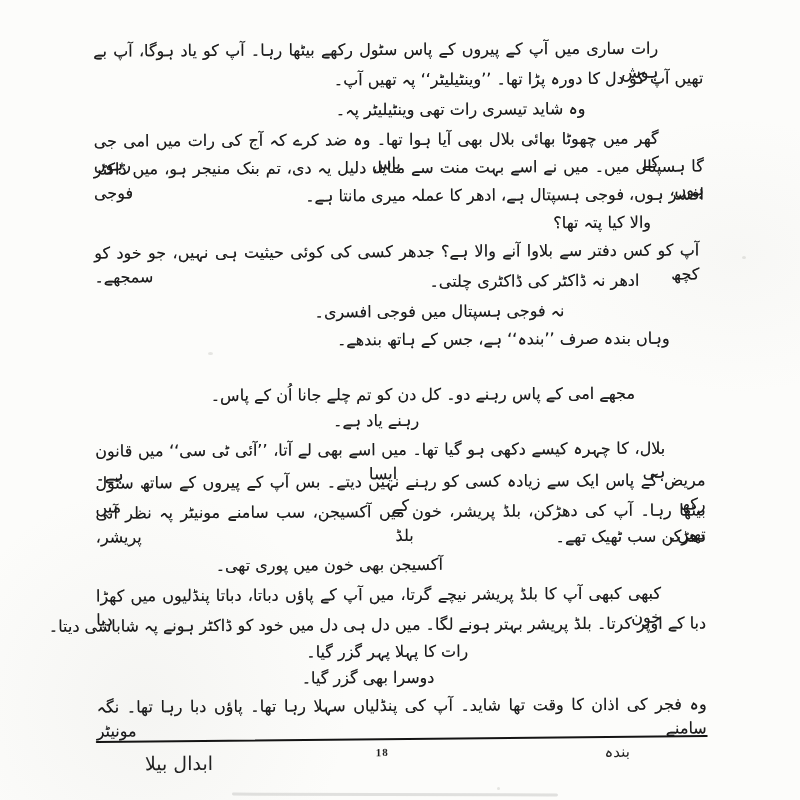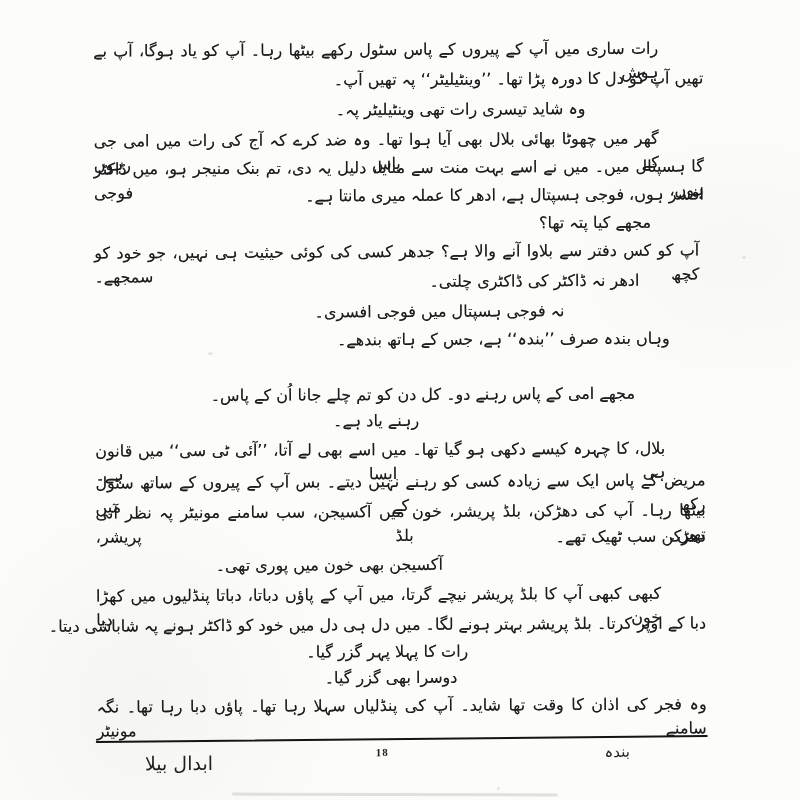--- a/index.html
+++ b/index.html
@@ -111,36 +111,36 @@
 <div class="page">
   <div class="content">
 
     <div class="text-col" id="text-col">
         <div class="line full" style="top: 38px; right: 45px;">رات ساری میں آپ کے پیروں کے پاس سٹول رکھے بیٹھا رہا۔ آپ کو یاد ہوگا، آپ بے ہوش</div>
         <div class="line" style="top: 68px; right: 0px;">تھیں آپ کو دل کا دورہ پڑا تھا۔ ’’وینٹیلیٹر‘‘ پہ تھیں آپ۔</div>
         <div class="line" style="top: 98px; right: 118px;">وہ شاید تیسری رات تھی وینٹیلیٹر پہ۔</div>
         <div class="line full" style="top: 128px; right: 45px;">گھر میں چھوٹا بھائی بلال بھی آیا ہوا تھا۔ وہ ضد کرے کہ آج کی رات میں امی جی کے پاس رہوں</div>
         <div class="line full" style="top: 156px; right: 0px;">گا ہسپتال میں۔ میں نے اسے بہت منت سے منایا، دلیل یہ دی، تم بنک منیجر ہو، میں ڈاکٹر ہوں، فوجی</div>
         <div class="line" style="top: 184px; right: 0px;">افسر ہوں، فوجی ہسپتال ہے، ادھر کا عملہ میری مانتا ہے۔</div>
-        <div class="line" style="top: 212px; right: 53px;">مجھے کیا پتہ تھا؟</div>
+        <div class="line" style="top: 212px; right: 53px;">والا کیا پتہ تھا؟</div>
         <div class="line full" style="top: 240px; right: 5px;">آپ کو کس دفتر سے بلاوا آنے والا ہے؟ جدھر کسی کی کوئی حیثیت ہی نہیں، جو خود کو کچھ سمجھے۔</div>
         <div class="line" style="top: 270px; right: 65px;">ادھر نہ ڈاکٹر کی ڈاکٹری چلتی۔</div>
         <div class="line" style="top: 300px; right: 140px;">نہ فوجی ہسپتال میں فوجی افسری۔</div>
         <div class="line" style="top: 328px; right: 35px;">وہاں بندہ صرف ’’بندہ‘‘ ہے، جس کے ہاتھ بندھے۔</div>
         <div class="line" style="top: 383px; right: 70px;">مجھے امی کے پاس رہنے دو۔ کل دن کو تم چلے جانا اُن کے پاس۔</div>
         <div class="line" style="top: 409px; right: 286px;">رہنے یاد ہے۔</div>
         <div class="line full" style="top: 438px; right: 40px;">بلال، کا چہرہ کیسے دکھی ہو گیا تھا۔ میں اسے بھی لے آتا، ’’آئی ٹی سی‘‘ میں قانون ہی ایسا ہے۔</div>
         <div class="line full" style="top: 470px; right: 0px;">مریض کے پاس ایک سے زیادہ کسی کو رہنے نہیں دیتے۔ بس آپ کے پیروں کے ساتھ سٹول رکھ کے میں</div>
         <div class="line full" style="top: 500px; right: 0px;">بیٹھا رہا۔ آپ کی دھڑکن، بلڈ پریشر، خون میں آکسیجن، سب سامنے مونیٹر پہ نظر آتی تھیں۔ بلڈ پریشر،</div>
         <div class="line" style="top: 526px; right: 0px;">دھڑکن سب ٹھیک تھے۔</div>
         <div class="line" style="top: 553px; right: 263px;">آکسیجن بھی خون میں پوری تھی۔</div>
         <div class="line full" style="top: 583px; right: 45px;">کبھی کبھی آپ کا بلڈ پریشر نیچے گرتا، میں آپ کے پاؤں دباتا، دباتا پنڈلیوں میں کھڑا خون دبا</div>
         <div class="line" style="top: 613px; right: 0px;">دبا کے اوپر کرتا۔ بلڈ پریشر بہتر ہونے لگا۔ میں دل ہی دل میں خود کو ڈاکٹر ہونے پہ شاباشی دیتا۔</div>
         <div class="line" style="top: 640px; right: 238px;">رات کا پہلا پہر گزر گیا۔</div>
-        <div class="line" style="top: 666px; right: 249px;">دوسرا بھی گزر گیا۔</div>
+        <div class="line" style="top: 666px; right: 272px;">دوسرا بھی گزر گیا۔</div>
         <div class="line full" style="top: 694px; right: 0px;">وہ فجر کی اذان کا وقت تھا شاید۔ آپ کی پنڈلیاں سہلا رہا تھا۔ پاؤں دبا رہا تھا۔ نگہ سامنے مونیٹر</div>
       </div>
 
     <div class="footer-rule"></div>
 
     <div class="footer-title">بندہ</div>
 
     <div class="footer-page">18</div>
 
     <div class="footer-author">ابدال بیلا</div>

